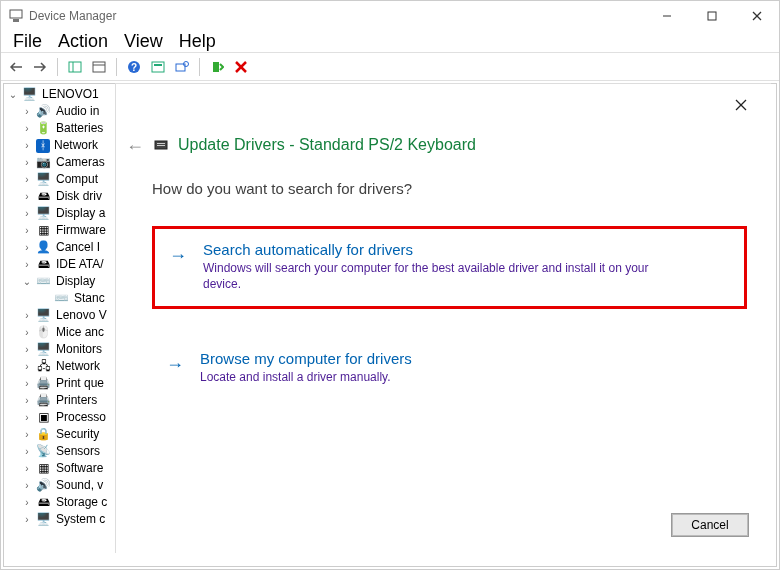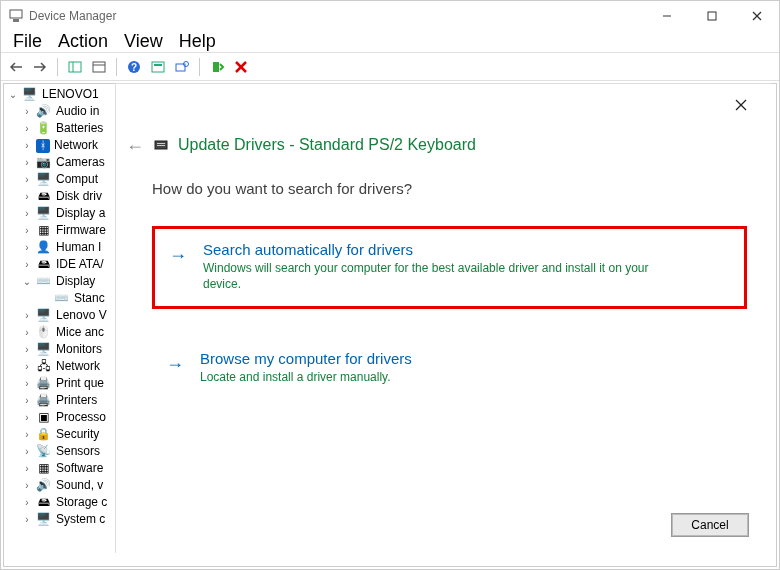--- a/index.html
+++ b/index.html
@@ -119,21 +119,21 @@
 
   .option {
     position: absolute; left: 36px; right: 24px;
     padding: 12px 18px 14px 48px;
   }
   .option .arrow {
     position: absolute; left: 14px; top: 14px;
     color: #0063b1; font-size: 18px;
   }
   .option-title { color: #0063b1; font-size: 15px; margin-bottom: 2px; }
-  .option-desc { color: #15803d; font-size: 12px; line-height: 1.35; max-width: 480px; }
+  .option-desc { color: #4c1d95; font-size: 12px; line-height: 1.35; max-width: 480px; }
   .option1 { top: 142px; border: 3px solid #e60000; }
   .option2 { top: 254px; }
   .cancel-btn {
     position: absolute; right: 22px; bottom: 16px;
     width: 78px; height: 24px;
     border: 1px solid #999; background: #e9e9e9;
     display: flex; align-items: center; justify-content: center;
     font-size: 12px;
     box-shadow: 0 0 0 1px #bbb inset;
   }
@@ -277,21 +277,21 @@
         <span class="node-label">Display a</span>
       </div>
       <div class="tree-row indent1">
         <span class="twisty">›</span>
         <span class="node-icon">▦</span>
         <span class="node-label">Firmware</span>
       </div>
       <div class="tree-row indent1">
         <span class="twisty">›</span>
         <span class="node-icon">👤</span>
-        <span class="node-label">Human I</span>
+        <span class="node-label">Cancel I</span>
       </div>
       <div class="tree-row indent1">
         <span class="twisty">›</span>
         <span class="node-icon">🖴</span>
         <span class="node-label">IDE ATA/</span>
       </div>
       <div class="tree-row indent1">
         <span class="twisty">⌄</span>
         <span class="node-icon">⌨️</span>
         <span class="node-label">Display</span>

